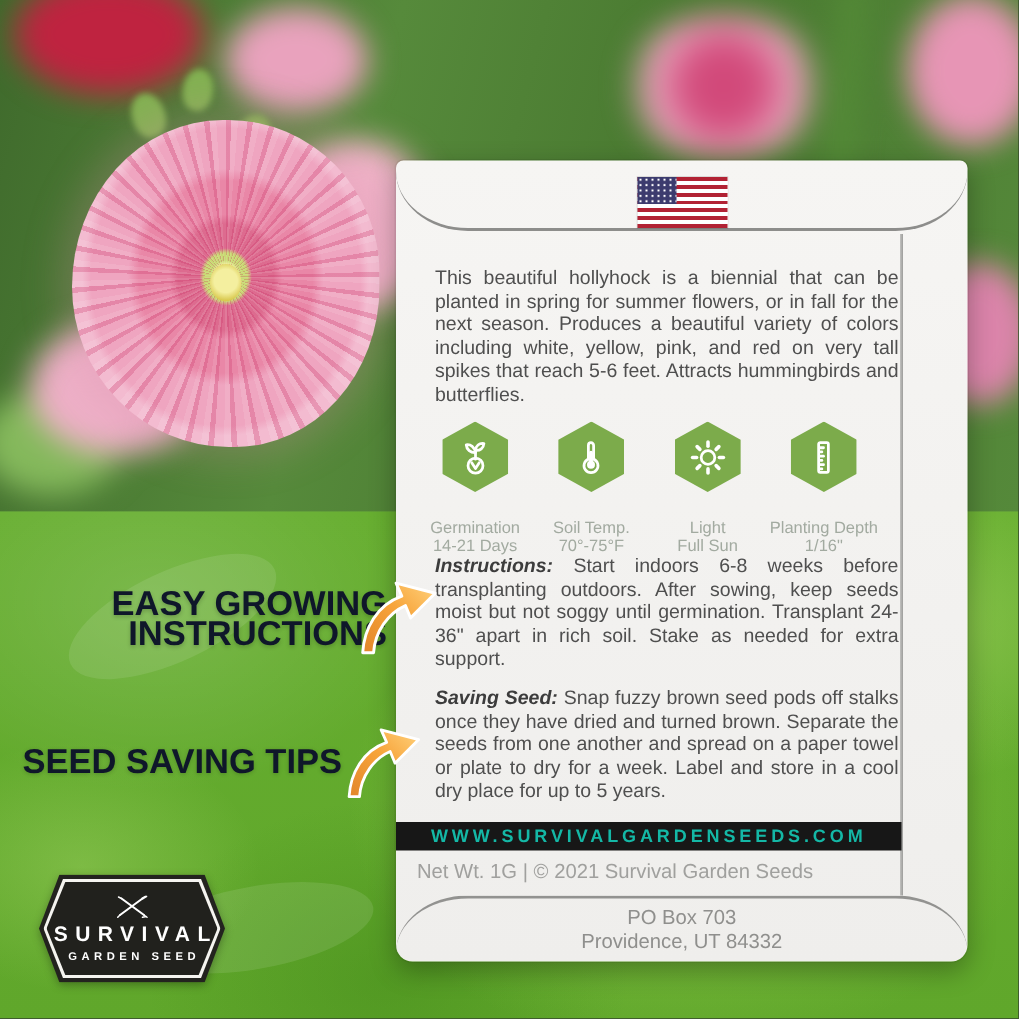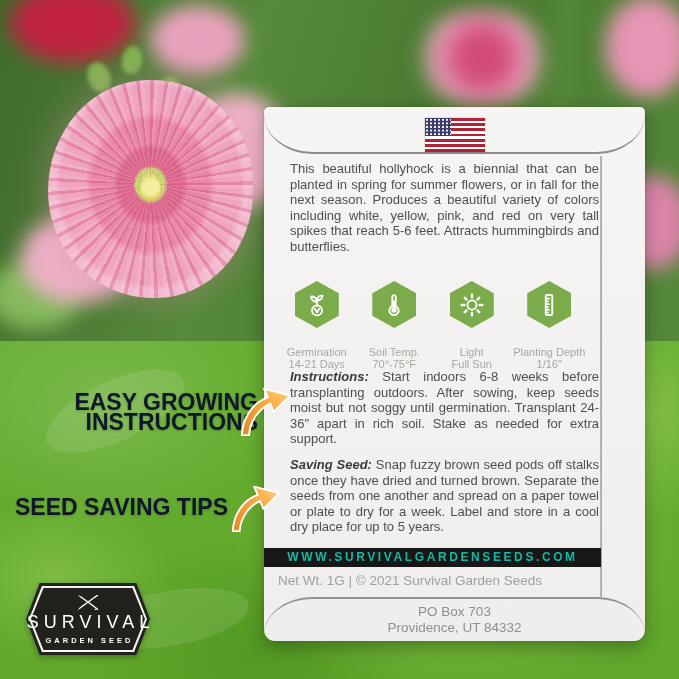--- a/index.html
+++ b/index.html
@@ -67,21 +67,21 @@
   .addr{font-size:13.5px;line-height:16px;color:#8f8f8d;}
   .side-seam{position:absolute;left:336px;top:49px;width:2px;height:441px;
     background:linear-gradient(90deg,#c2c2c0,#9d9d9b);}
   
   .flag{position:absolute;left:calc(50% - 30px);top:11px;width:60px;height:34px;
     background:repeating-linear-gradient(180deg,#b22234 0 2.62px,#ffffff 2.62px 5.23px);
     box-shadow:0 0 0 0.5px rgba(0,0,0,0.15);}
   .canton{position:absolute;left:0;top:0;width:26px;height:18.3px;background:#3c3b6e;
     background-image:radial-gradient(circle,#fff 0.7px,transparent 1px);background-size:4px 3.6px;}
   
-  .desc{position:absolute;left:26px;top:54px;width:309px;margin:0;
+  .desc{position:absolute;left:26px;top:70px;width:309px;margin:0;
     font-size:13px;line-height:15.5px;color:#4f4f4f;text-align:justify;}
   .para{position:absolute;left:26px;width:309px;margin:0;
     font-size:13px;line-height:15.5px;color:#4f4f4f;text-align:justify;}
   .para .lead{font-weight:bold;font-style:italic;color:#3c3c3c;}
   .p-instr{top:262px;}
   .p-save{top:350px;}
   
   .specs{position:absolute;left:14px;top:174px;width:310px;display:flex;}
   .spec{flex:1;display:flex;flex-direction:column;align-items:center;}
   .hex{width:44px;height:47px;background:#7cab4b;
@@ -105,21 +105,21 @@
   .arrow2{left:226px;top:481px;width:58px;height:52px;}
   
   .badge{position:absolute;left:26px;top:583px;width:124px;height:72px;z-index:6;
     filter:drop-shadow(0 2px 3px rgba(0,0,0,0.3));}
   .b-layer{position:absolute;clip-path:polygon(0 50%,11% 0,89% 0,100% 50%,89% 100%,11% 100%);}
   .b-outer{inset:0;background:#23231f;}
   .b-white{inset:3px;background:#f5f4f0;}
   .b-inner{inset:5px;background:#21211d;}
   .b-content{position:absolute;inset:0;display:flex;flex-direction:column;
     align-items:center;justify-content:center;color:#fff;padding-top:1px;}
-  .b-brand{font-size:18px;font-weight:normal;letter-spacing:5px;margin-top:2px;text-indent:5px;}
+  .b-brand{font-size:14px;font-weight:bold;letter-spacing:5px;margin-top:2px;text-indent:5px;}
   .b-sub{font-size:7.5px;font-weight:bold;letter-spacing:3px;margin-top:3px;text-indent:3px;}
 </style>
 </head>
 <body>
 
 <div class="stage">
 
   <div class="photo">
     <div class="blobs">
       <div class="blob b1"></div>

